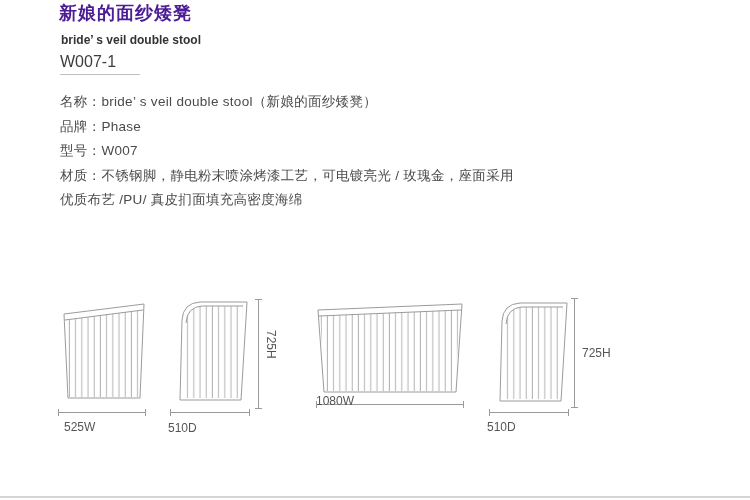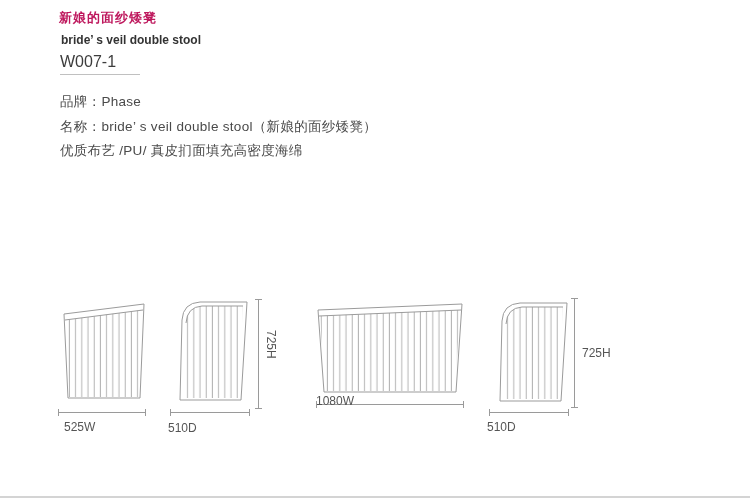--- a/index.html
+++ b/index.html
@@ -1,19 +1,19 @@
 <!DOCTYPE html>
 <html><head>
 <meta charset="utf-8">
 <style>
   html,body{margin:0;padding:0;background:#fff;}
   .page{position:relative;width:750px;height:500px;background:#ffffff;
         font-family:"Liberation Sans", sans-serif;overflow:hidden;}
 
-  .title{position:absolute;left:59px;top:9px;font-size:13px;font-weight:700;color:#be185d;letter-spacing:1px;}
+  .title{position:absolute;left:59px;top:1px;font-size:18px;font-weight:700;color:#4c1d95;letter-spacing:1px;}
   .subtitle{position:absolute;left:61px;top:33px;font-size:12px;font-weight:700;color:#333;}
   .model{position:absolute;left:60px;top:53px;font-size:16px;color:#3d3d3d;}
   .header-rule{position:absolute;left:60px;top:74px;width:80px;height:1px;background:#c0c0c0;}
 
   .specs{position:absolute;left:60px;top:90px;font-size:13.5px;color:#4a4a4a;line-height:24.6px;letter-spacing:.3px;}
 
   .figure{position:absolute;}
   .figure svg{display:block;}
   .stroke{fill:none;stroke:#9b9b9b;stroke-width:1;}
 
@@ -42,22 +42,24 @@
       </pattern>
     </defs>
   </svg>
 
   <div class="title">新娘的面纱矮凳</div>
   <div class="subtitle">bride’ s veil double stool</div>
   <div class="model">W007-1</div>
   <div class="header-rule"></div>
 
   <div class="specs">
+    <div>名称：bride’ s veil double stool（新娘的面纱矮凳）</div>
     <div>品牌：Phase</div>
-    <div>名称：bride’ s veil double stool（新娘的面纱矮凳）</div>
+    <div>型号：W007</div>
+    <div>材质：不锈钢脚，静电粉末喷涂烤漆工艺，可电镀亮光 / 玫瑰金，座面采用</div>
     <div>优质布艺 /PU/ 真皮扪面填充高密度海绵</div>
   </div>
 
   <div class="figure" style="left:54px;top:298px;">
     <svg width="100" height="106" viewBox="0 0 100 106">
       <polygon class="stroke" points="10,16 90,6 86,100 14,100"></polygon>
       <polygon points="12,22 88,12 85,99 15,99" fill="url(#wirepat)"></polygon>
       <line class="stroke" x1="11" y1="22" x2="89" y2="12"></line>
     </svg>
   </div>

